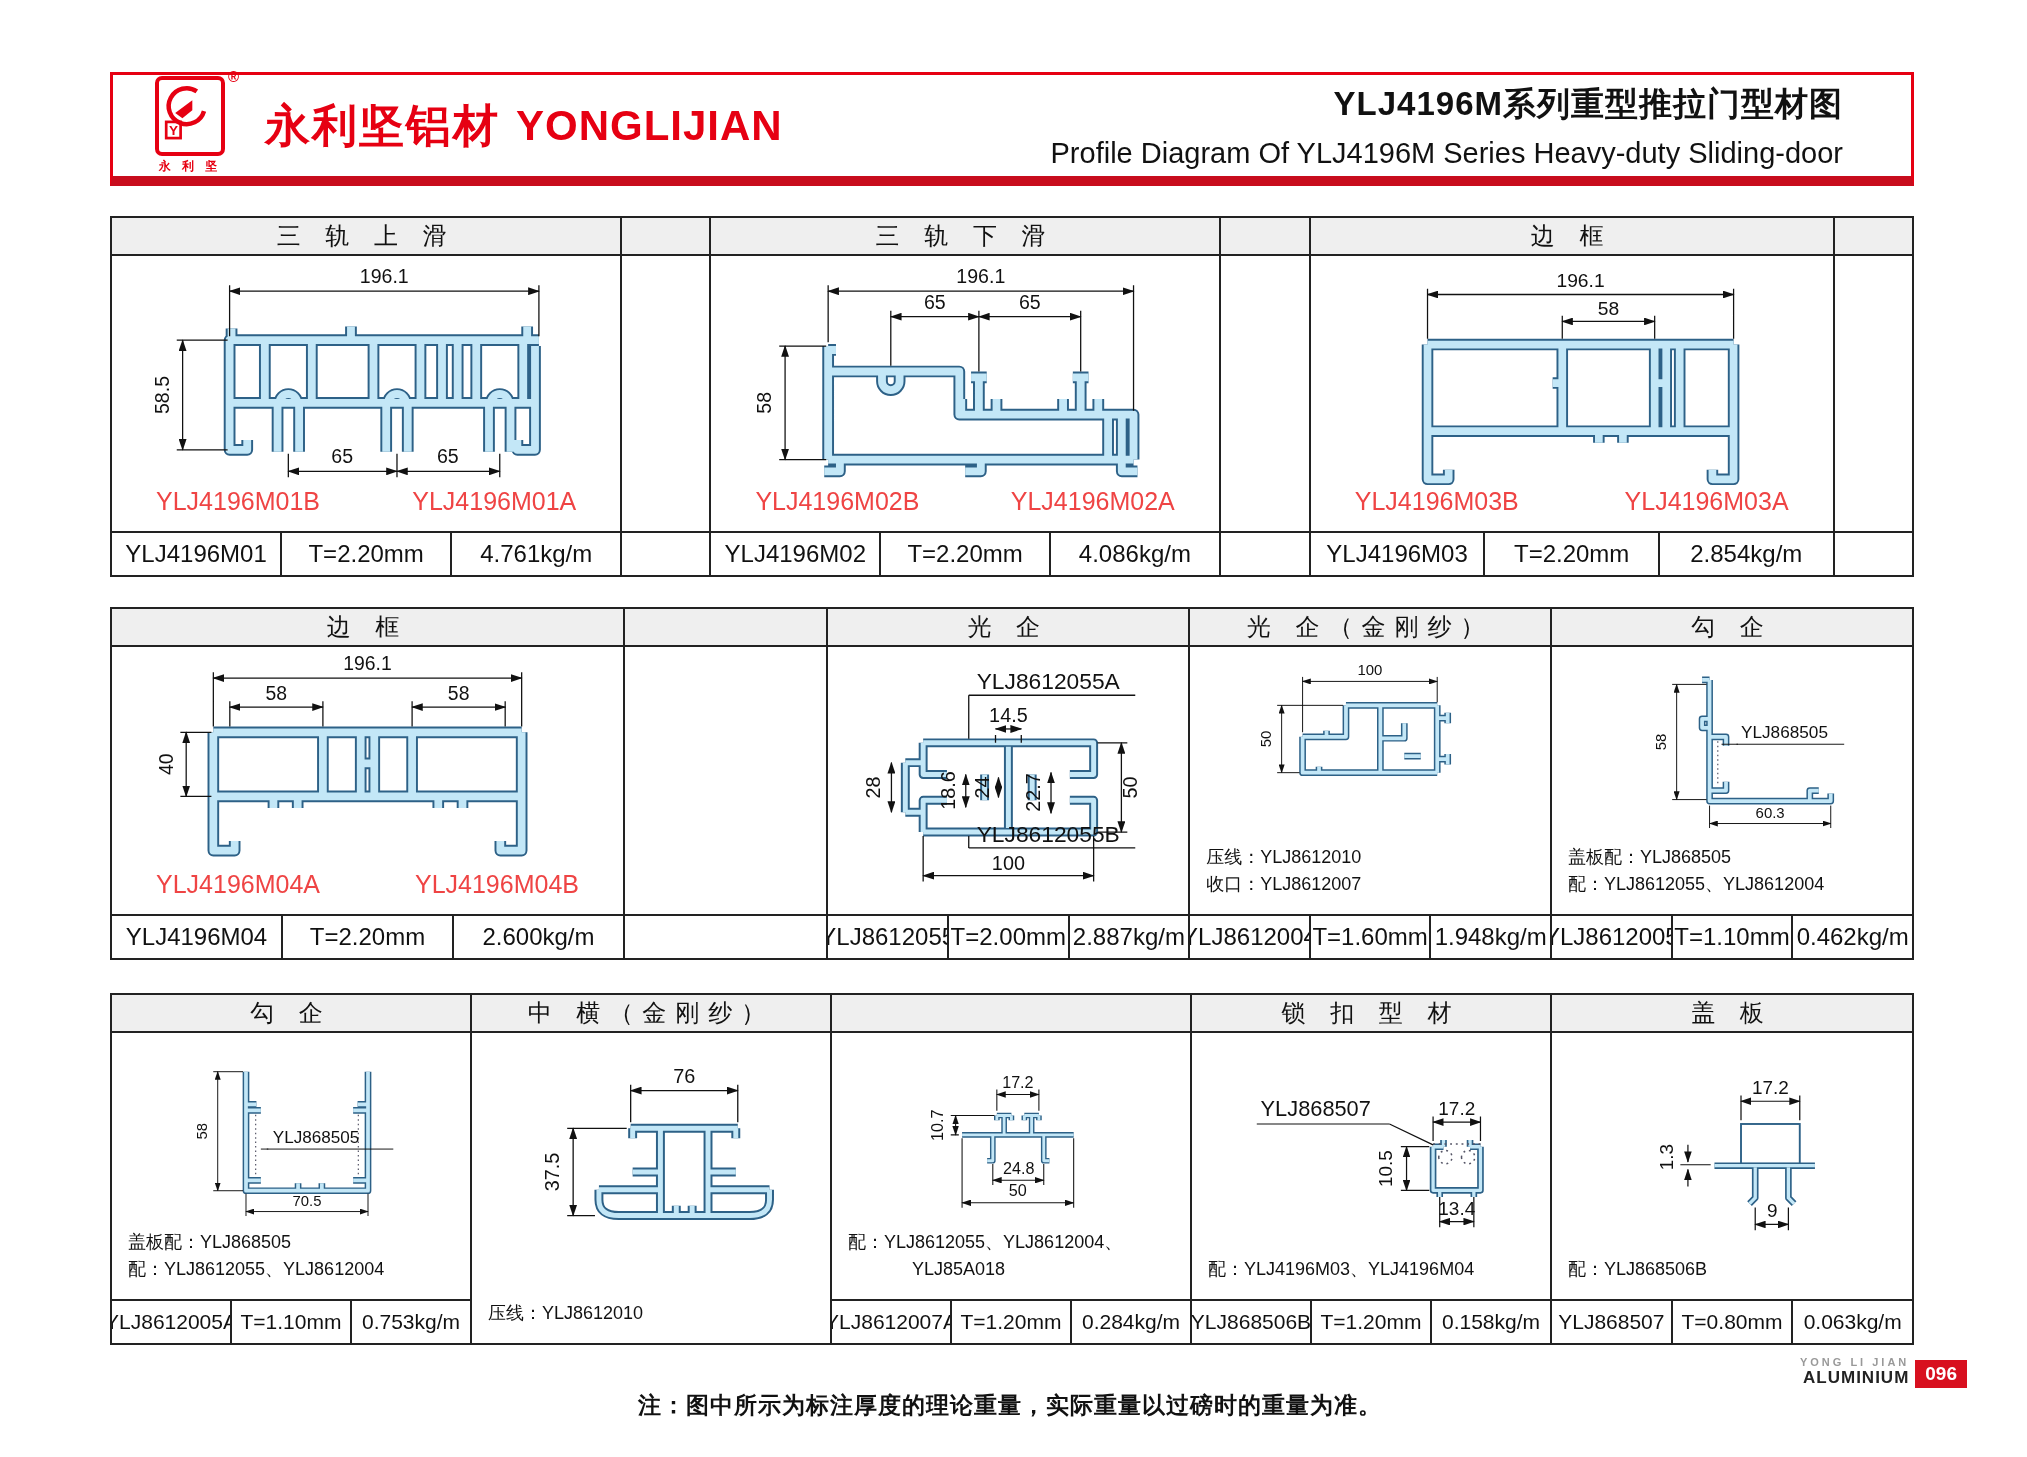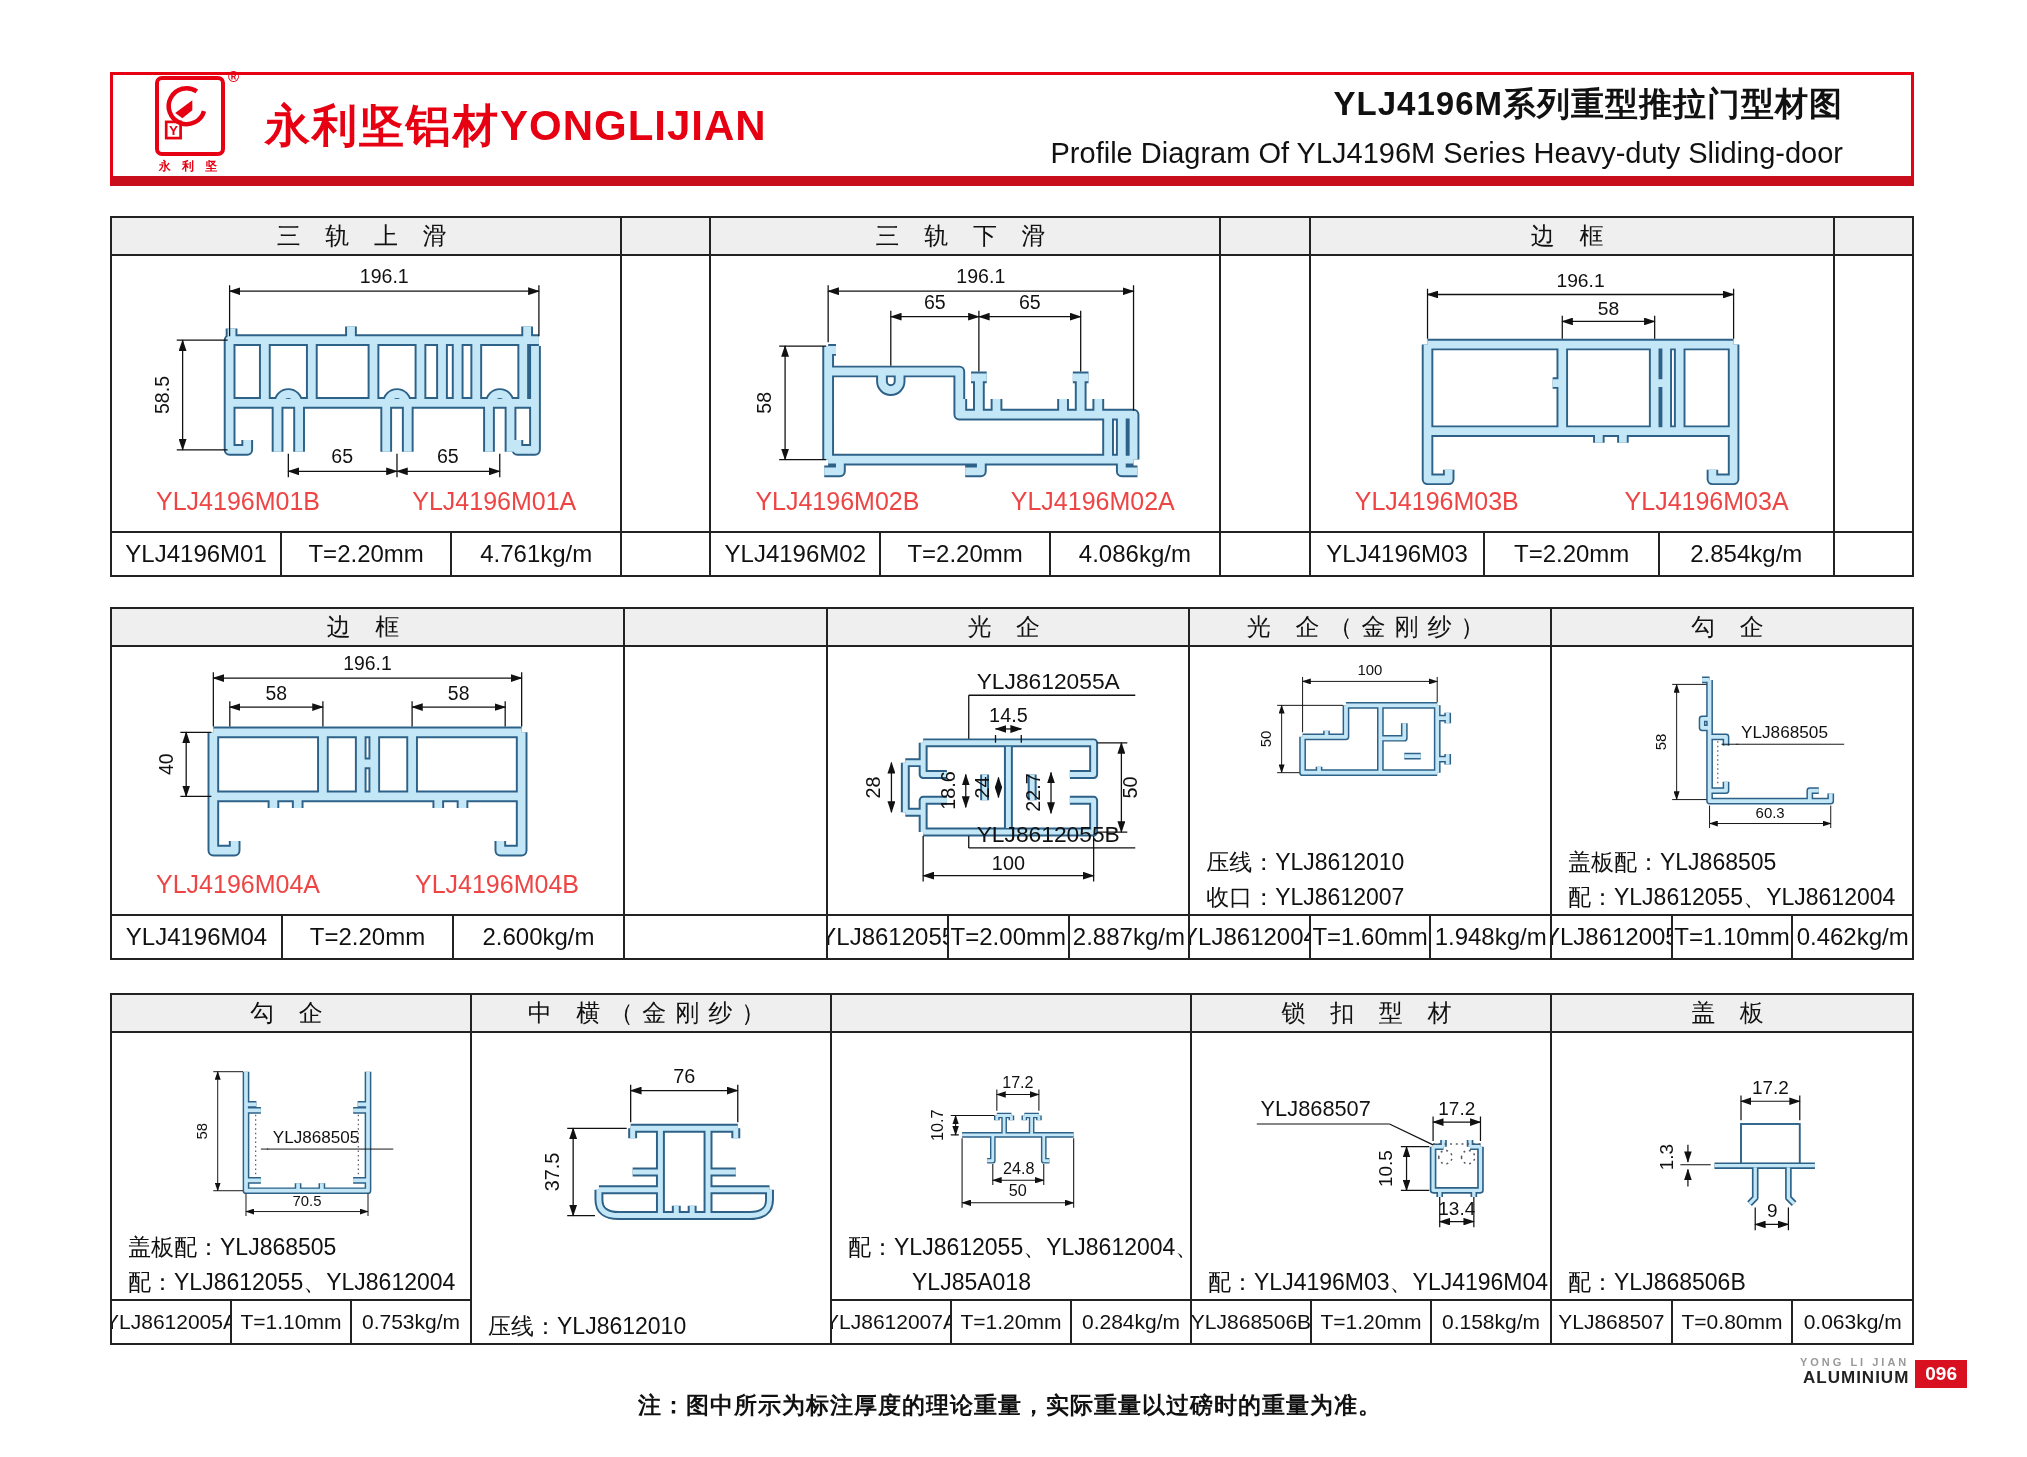--- a/index.html
+++ b/index.html
@@ -6,21 +6,21 @@
   body{width:2027px;height:1457px;position:relative;font-family:"Liberation Sans",sans-serif;color:#111;overflow:hidden;}
 
   
   .hdr{position:absolute;left:110px;top:72px;width:1804px;height:114px;box-sizing:border-box;
        border:3px solid #e60012;border-bottom:10px solid #c80d1d;display:flex;align-items:center;background:#fff;}
   .logo-wrap{margin-left:42px;display:flex;flex-direction:column;align-items:center;position:relative;}
   .logo-box{width:62px;height:72px;border:4px solid #e60012;border-radius:7px;position:relative;}
   .logo-reg{position:absolute;top:-12px;right:-18px;color:#e60012;font-size:15px;font-weight:bold;}
   .logo-caption{color:#e60012;font-size:12px;letter-spacing:4px;font-weight:bold;margin-top:2px;white-space:nowrap;}
   .co-cn{color:#e60012;font-size:45px;font-weight:bold;margin-left:40px;letter-spacing:2px;}
-  .co-en{color:#e60012;font-size:42px;font-weight:bold;margin-left:0;letter-spacing:1px;}
+  .co-en{color:#e60012;font-size:42px;font-weight:bold;margin-left:16px;letter-spacing:1px;}
   .hdr-titles{margin-left:auto;padding-right:68px;text-align:right;}
   .title-cn{font-size:33px;font-weight:bold;letter-spacing:1px;}
   .title-en{font-size:29px;margin-top:10px;}
 
   
   .rowbox{position:absolute;left:110px;width:1804px;border:2px solid #222;box-sizing:border-box;display:flex;background:#fff;}
   #row1{top:216px;height:361px;}
   #row2{top:607px;height:353px;}
   #row3{top:993px;height:352px;}
   .cell{position:relative;height:100%;box-sizing:border-box;border-right:2px solid #222;display:flex;flex-direction:column;flex:none;}
@@ -31,21 +31,21 @@
   .drw{position:absolute;left:0;top:0;width:100%;height:100%;}
   .drw.n1{height:calc(100% - 48px);}
   .drw.n2{height:calc(100% - 80px);}
   .plabels{height:44px;flex:none;display:flex;justify-content:space-between;align-items:flex-start;
            padding:0 44px;font-size:25px;color:#ef4444;}
   .cell-spec{height:42px;flex:none;border-top:2px solid #222;display:flex;}
   .spec-col{flex:1;border-right:2px solid #222;display:flex;align-items:center;justify-content:center;
             font-size:24px;white-space:nowrap;overflow:hidden;}
   .cell-spec .spec-col:last-child{border-right:none;}
   #row3 .spec-col{font-size:21px;text-align:right;}
-  .notes{position:absolute;left:16px;bottom:0;font-size:23px;line-height:1.5;color:#111;white-space:nowrap;}
+  .notes{position:absolute;left:16px;bottom:16px;font-size:18px;line-height:1.5;color:#111;white-space:nowrap;}
   .note-line.ind{padding-left:64px;}
 
   
   .pf-o{fill:none;stroke:#2d6187;stroke-width:12;stroke-linejoin:round;stroke-linecap:butt;}
   .pf-i{fill:none;stroke:#c3e7f7;stroke-width:8;stroke-linejoin:round;stroke-linecap:butt;}
   .o9{stroke-width:9;} .i5{stroke-width:5;}
   .o7{stroke-width:7;} .i35{stroke-width:3.5;}
   .ext,.dim{stroke:#111;stroke-width:1.3;fill:none;}
   .dot{stroke:#556;stroke-width:1.6;stroke-dasharray:2 4;fill:none;}
   .dt{font-size:20px;fill:#111;text-anchor:middle;}

